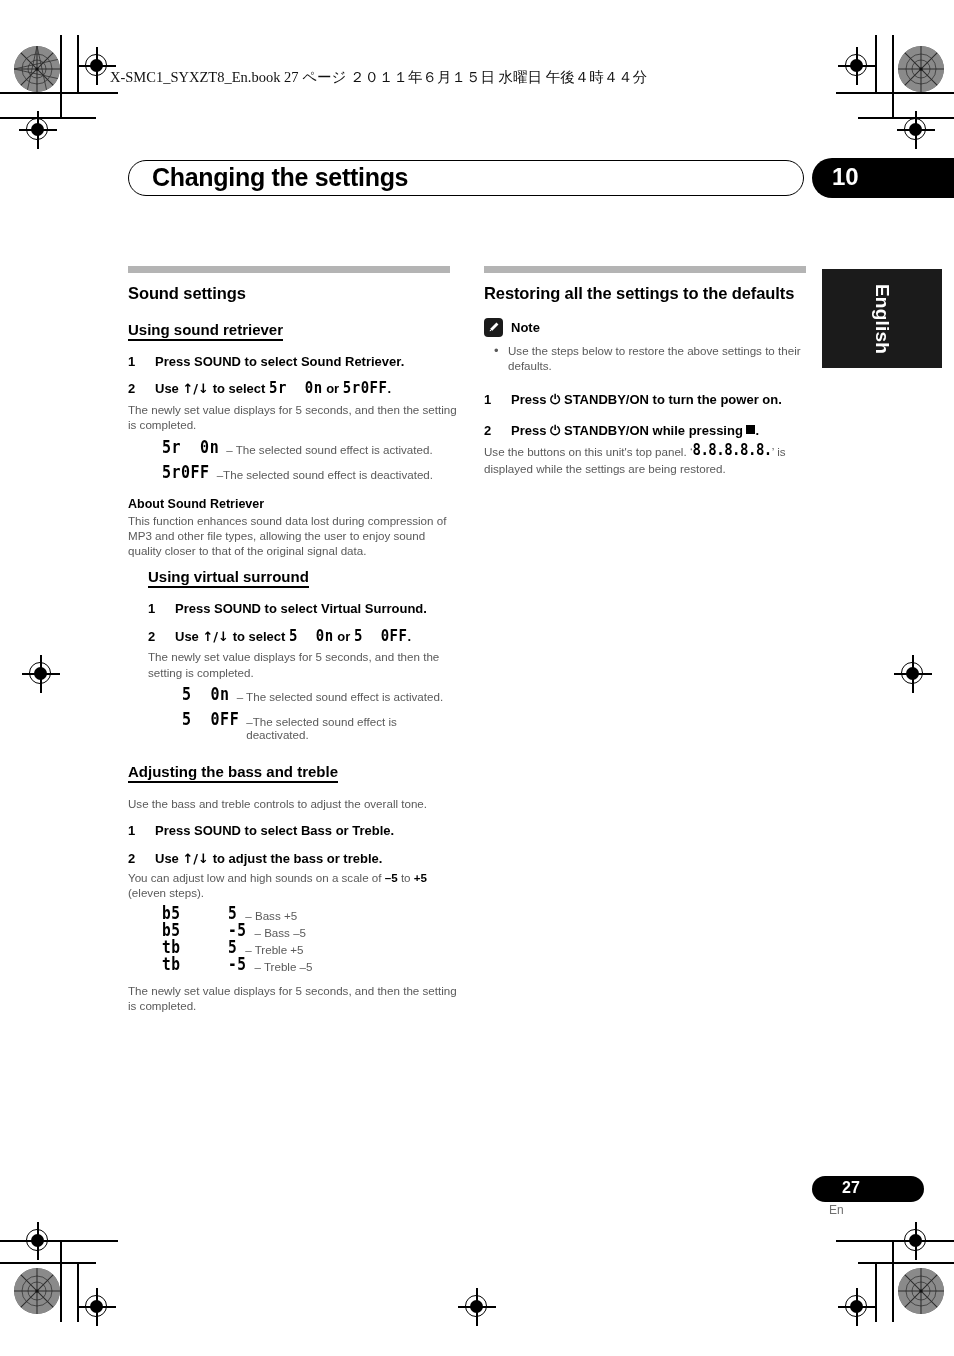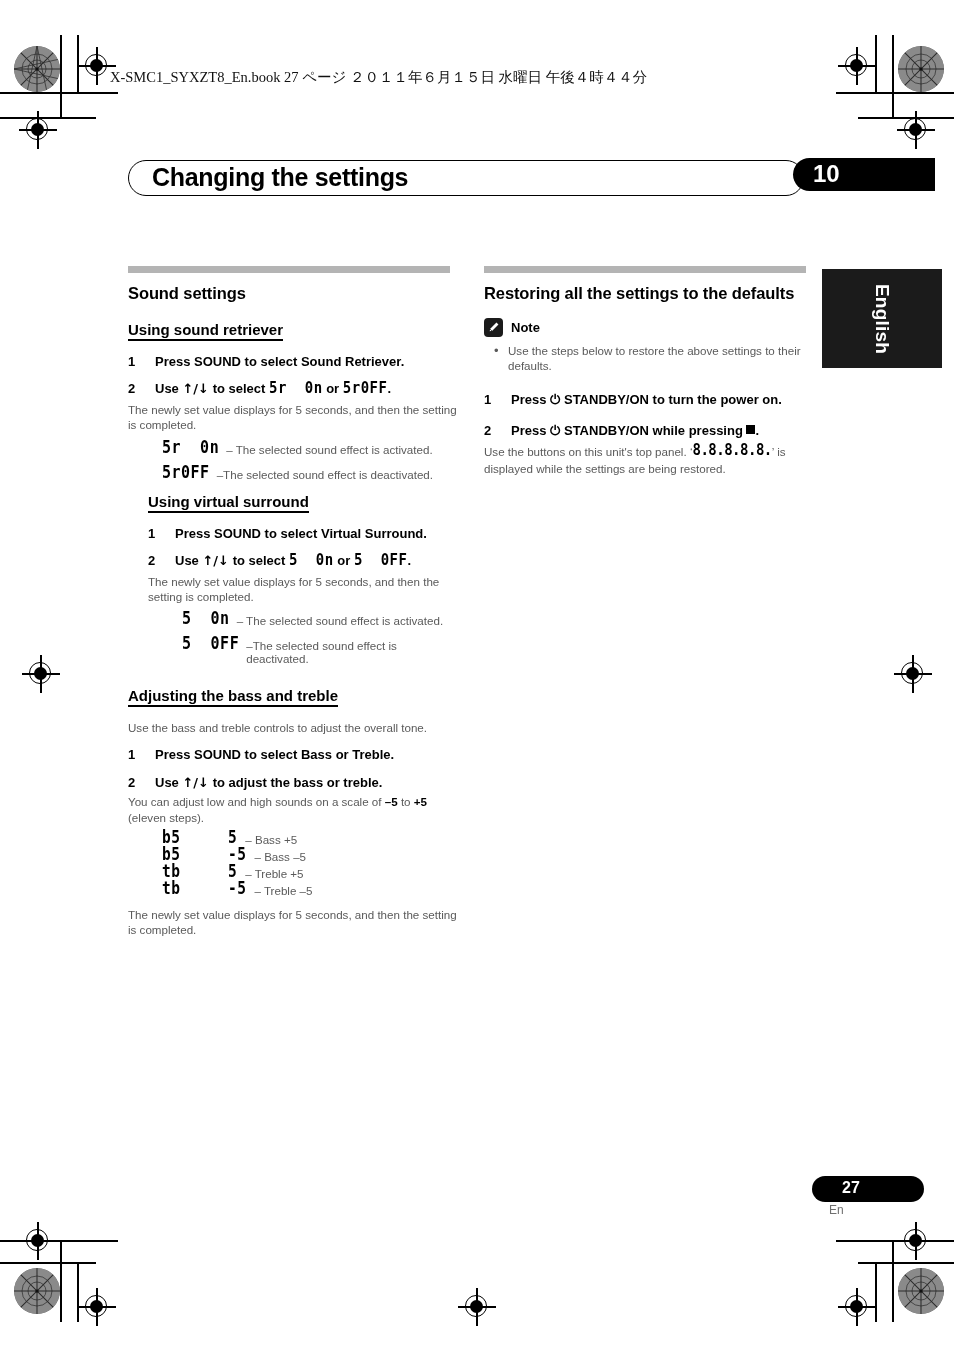--- a/index.html
+++ b/index.html
@@ -29,21 +29,21 @@
   
   .title-wrap{position:absolute;left:128px;top:160px;width:676px;height:36px;}
   .title-pill{
     position:absolute;inset:0;border:1.6px solid #000;border-radius:18px;box-sizing:border-box;
   }
   .title-text{
     position:absolute;left:24px;top:50%;transform:translateY(-52%);
     font-size:25px;font-weight:bold;color:#000;letter-spacing:-0.3px;
   }
   .chapter-badge{
-    position:absolute;left:793px;top:158px;width:142px;height:33px;
+    position:absolute;left:812px;top:158px;width:142px;height:40px;
     background:#000;border-radius:20px 0 0 20px;
   }
   .chapter-badge span{
     position:absolute;left:20px;top:50%;transform:translateY(-52%);
     color:#fff;font-size:24px;font-weight:bold;
   }
 
   
   .lang-tab{
     position:absolute;left:822px;top:269px;width:120px;height:99px;background:#1b1b1b;
@@ -302,20 +302,24 @@
       <div class="defrow">
         <span class="lcd big">5r  0n</span>
         <span class="desc">– The selected sound effect is activated.</span>
       </div>
       <div class="defrow">
         <span class="lcd big">5r0FF</span>
         <span class="desc">–The selected sound effect is deactivated.</span>
       </div>
     </div>
 
+    <div>
+      <h4 class="minor">About Sound Retriever</h4>
+      <p class="body">This function enhances sound data lost during compression of MP3 and other file types, allowing the user to enjoy sound quality closer to that of the original signal data.</p>
+    </div>
 
     <div style="margin-top:10px;margin-left:20px;">
       <h3 class="sub">Using virtual surround</h3>
 
       <div class="step">
         <span class="num">1</span>
         <span class="txt">Press SOUND to select Virtual Surround.</span>
       </div>
 
       <div class="step" style="margin-top:11px;">

